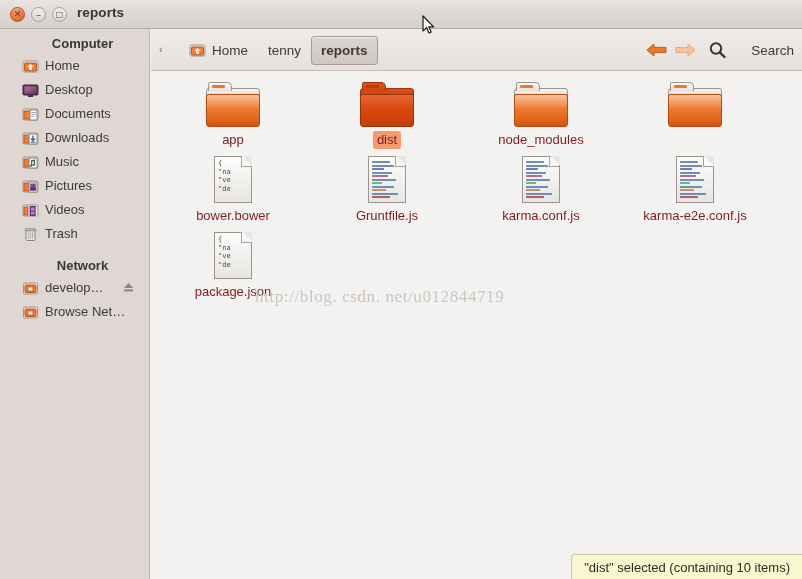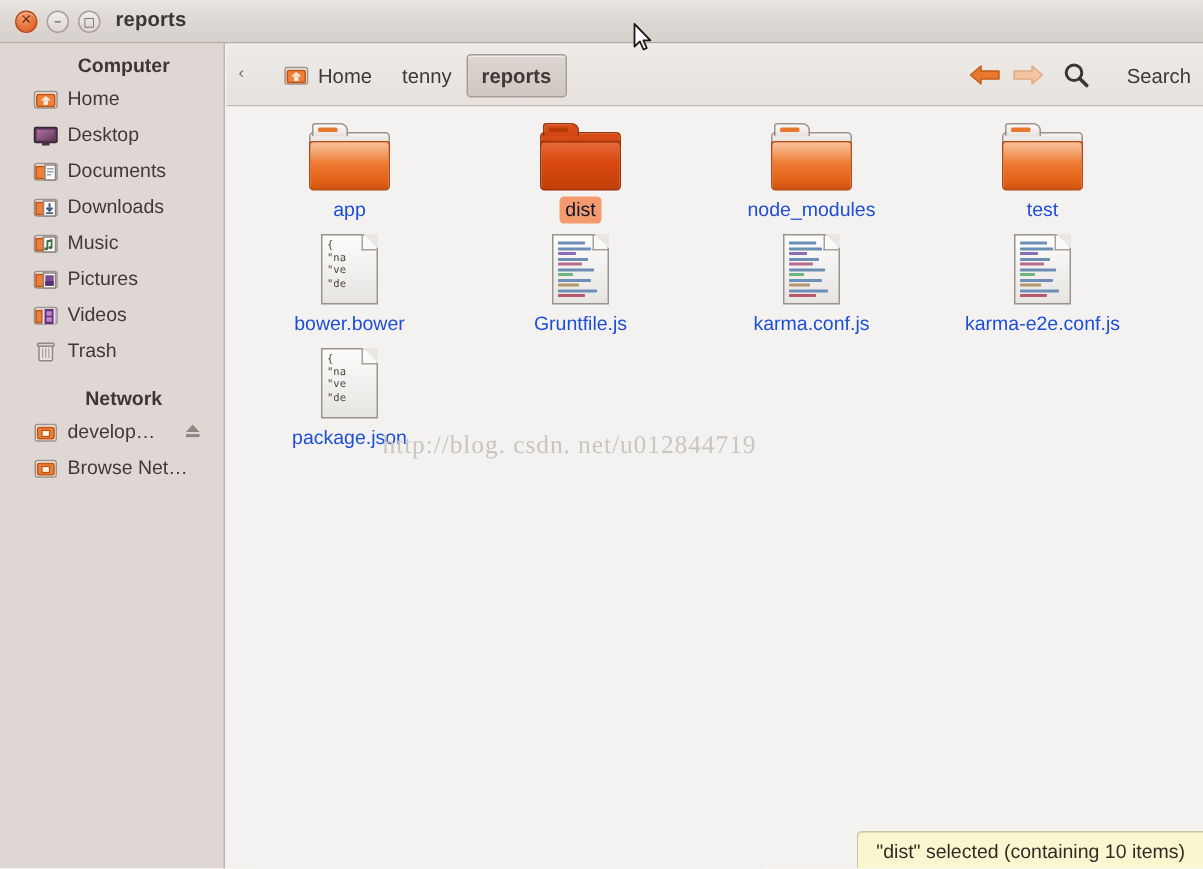--- a/index.html
+++ b/index.html
@@ -210,30 +210,30 @@
   }
   .file-icon-box {
     height: 52px;
     display: flex;
     align-items: flex-end;
     justify-content: center;
   }
   .file-label {
     margin-top: 4px;
     font-size: 13px;
-    color: #1d4ed8;
+    color: #7f1d1d;
     line-height: 16px;
     display: inline-block;
     padding: 1px 4px;
     border-radius: 3px;
     white-space: nowrap;
   }
   .file-cell.selected .file-label {
     background: #f49a6e;
-    color: #0f172a;
+    color: #7f1d1d;
   }
 
   
   .folder {
     position: relative;
     width: 54px;
     height: 45px;
   }
   .folder .tab {
     position: absolute;
@@ -637,21 +637,20 @@
     <div class="file-cell" style="left:468px; top:4px;">
       <div class="file-icon-box">
         <div class="folder">
             <div class="back"></div>
             <div class="tab"></div>
             <div class="tabline"></div>
             <div class="body"></div>
             <div class="gloss"></div>
           </div>
       </div>
-      <div><span class="file-label">test</span></div>
     </div>
 
     <div class="file-cell" style="left:6px; top:80px;">
       <div class="file-icon-box">
         <div class="doc">
           <div class="sheet"></div>
             <div class="foldedge"></div>
           <div class="json-txt">
             <span>{</span>
             <span>  "na</span>

